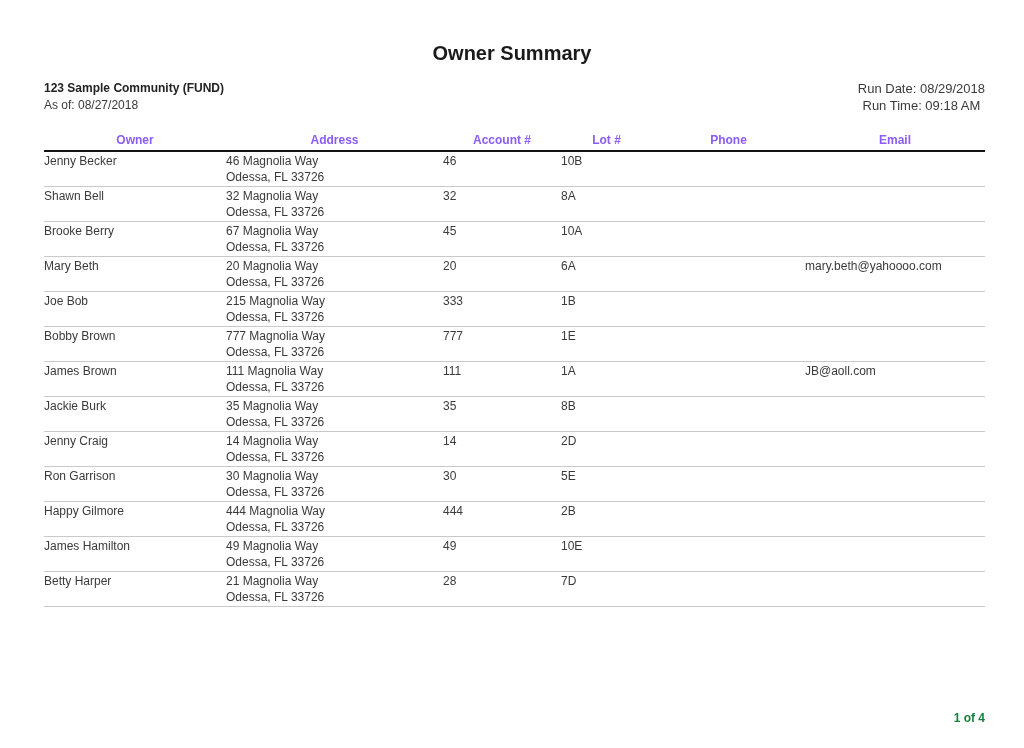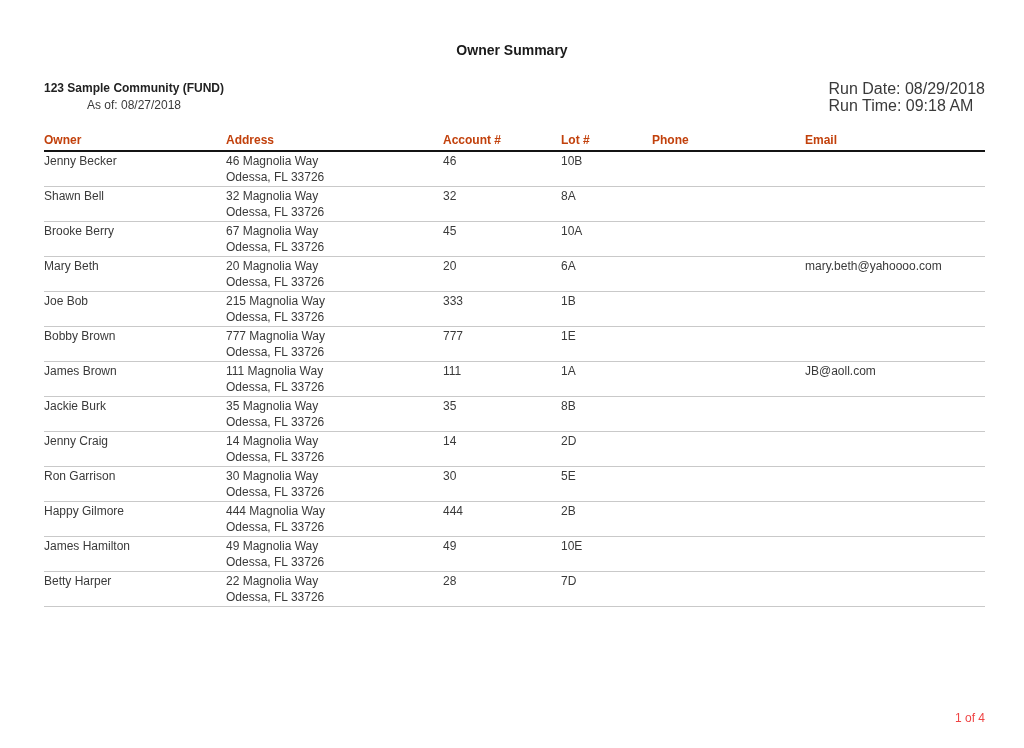--- a/index.html
+++ b/index.html
@@ -12,75 +12,75 @@
     overflow: hidden;
   }
   .page {
     position: absolute; inset: 0;
     background: #ffffff;
   }
   .report-title {
     position: absolute;
     top: 42px; left: 0; right: 0;
     text-align: center;
-    font-size: 14px;
+    font-size: 20px;
     font-weight: bold;
     color: #1a1a1a;
   }
   .info-left {
     position: absolute;
     top: 80px; left: 44px;
     font-size: 12px;
     line-height: 17px;
-    text-align: center;
   }
   .community-name { font-weight: bold; color: #222222; }
   .as-of { color: #3a3a3a; }
   .info-right {
     position: absolute;
     top: 80px; right: 39px;
-    font-size: 16px;
+    font-size: 13px;
     line-height: 17px;
-    text-align: left;
+    text-align: center;
     color: #3a3a3a;
   }
   table.owner-table {
     position: absolute;
     top: 131px; left: 44px;
     width: 941px;
     border-collapse: collapse;
     table-layout: fixed;
     font-size: 12px;
   }
   col.c-owner   { width: 182px; }
   col.c-address { width: 217px; }
   col.c-account { width: 118px; }
   col.c-lot     { width: 91px;  }
   col.c-phone   { width: 153px; }
   col.c-email   { width: 180px; }
   thead th {
-    text-align: left;
+    text-align: center;
     font-weight: bold;
-    color: #c2410c;
+    color: #8b5cf6;
     padding: 1px 0 2px;
     line-height: 16px;
     border-bottom: 2px solid #141414;
   }
   tbody td {
     vertical-align: top;
     padding: 1px 0 1px;
     line-height: 16px;
     color: #3a3a3a;
     border-bottom: 1px solid #c9c9c9;
   }
   .page-number {
     position: absolute;
     top: 711px; right: 39px;
     font-size: 12px;
-    color: #ef4444;
+    color: #15803d;
+    font-weight: bold;
   }
 </style>
 </head>
 <body>
 
 <div class="page">
 
   <div class="report-title">Owner Summary</div>
 
   <div class="info-left">
@@ -377,21 +377,21 @@
       <td>
             <div></div>
           </td>
     </tr>
 
     <tr>
       <td>
             <div>Betty Harper</div>
           </td>
       <td>
-        <div>22 Magnolia Way</div>
+        <div>21 Magnolia Way</div>
         <div>Odessa, FL 33726</div>
       </td>
       <td>
             <div>28</div>
           </td>
       <td>
             <div>7D</div>
           </td>
       <td>
             <div></div>

